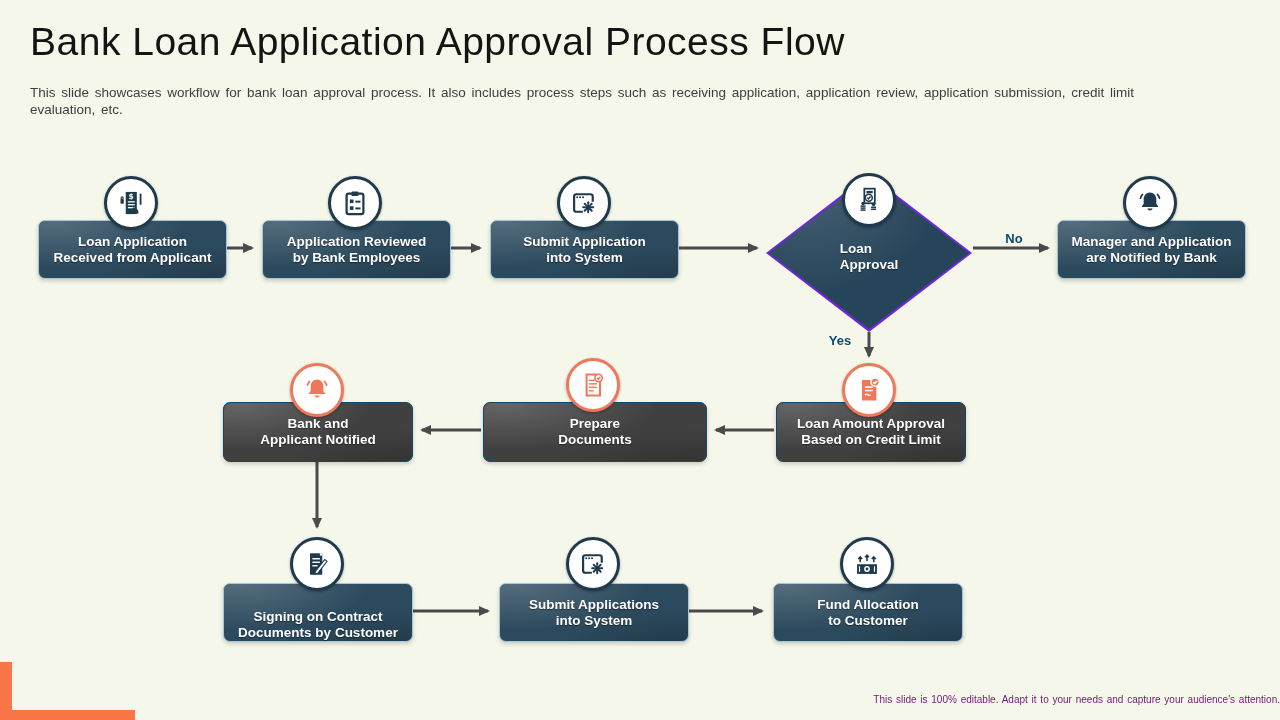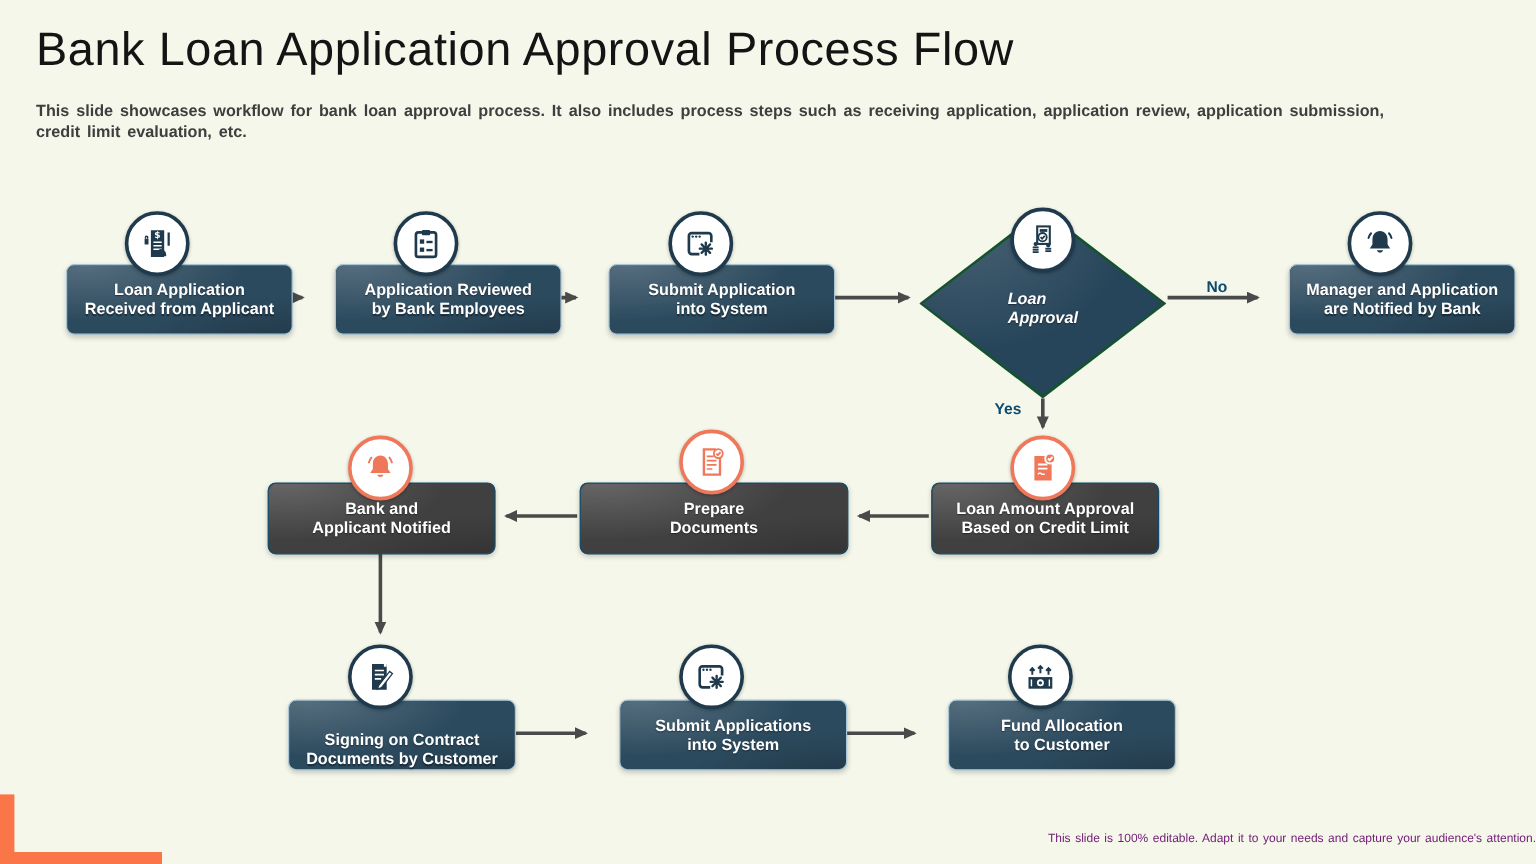--- a/index.html
+++ b/index.html
@@ -5,41 +5,41 @@
   html,body{margin:0;padding:0;}
   body{width:1280px;height:720px;position:relative;overflow:hidden;
        background:#F5F7EA;font-family:"Liberation Sans",sans-serif;}
 
   .abs{position:absolute;}
 
   
   .title{left:30px;top:20px;width:1100px;font-size:39px;color:#141414;
          font-weight:400;letter-spacing:.5px;}
   .subtitle{left:30px;top:84px;width:1150px;font-size:13.5px;color:#3E3E3E;
-            word-spacing:2px;line-height:17px;font-weight:bold;}
+            word-spacing:2px;line-height:17px;}
 
   
   #connectors{left:0;top:0;z-index:1;}
   .edge-label{font-size:13px;font-weight:bold;color:#0c4a6e;text-align:center;z-index:4;}
 
   
   .node{z-index:2;border-radius:7px;display:flex;align-items:center;justify-content:center;
         text-align:center;box-shadow:0 2px 4px rgba(0,0,0,.18);}
   .node::before{content:"";position:absolute;inset:0;border-radius:inherit;
         background:radial-gradient(130% 150% at 8% 0%,rgba(255,255,255,.20),rgba(255,255,255,0) 55%),
                    radial-gradient(120% 130% at 96% 118%,rgba(0,0,0,.24),rgba(0,0,0,0) 55%);}
-  .node.navy{background:#2C4A5E;border:1px solid #A8C6D6;margin-left:17px;}
+  .node.navy{background:#2C4A5E;border:1px solid #A8C6D6;}
   .node.orange{background:#404040;border:1px solid #0c4a6e;}
   .node-label{position:relative;z-index:2;color:#FFF;font-size:13.5px;font-weight:bold;
         line-height:16px;white-space:pre-line;text-shadow:0 1px 1px rgba(0,0,0,.45);
         padding:0 6px;}
 
   
   .diamond-outer{left:766px;top:174px;width:206px;height:158px;z-index:2;
-        clip-path:polygon(50% 0%,100% 50%,50% 100%,0% 50%);background:#14532d;font-style:italic;}
+        clip-path:polygon(50% 0%,100% 50%,50% 100%,0% 50%);background:#6d28d9;}
   .diamond-inner{position:absolute;left:3px;top:3px;right:3px;bottom:3px;
         clip-path:polygon(50% 0%,100% 50%,50% 100%,0% 50%);background:#27455A;
         display:flex;align-items:center;justify-content:center;}
   .diamond-inner::before{content:"";position:absolute;inset:0;
         background:radial-gradient(120% 120% at 20% 10%,rgba(255,255,255,.14),rgba(255,255,255,0) 55%);}
 
   
   .icircle{width:48px;height:48px;border-radius:50%;background:#FFF;z-index:3;
         display:flex;align-items:center;justify-content:center;
         box-shadow:0 1px 3px rgba(0,0,0,.3);}

